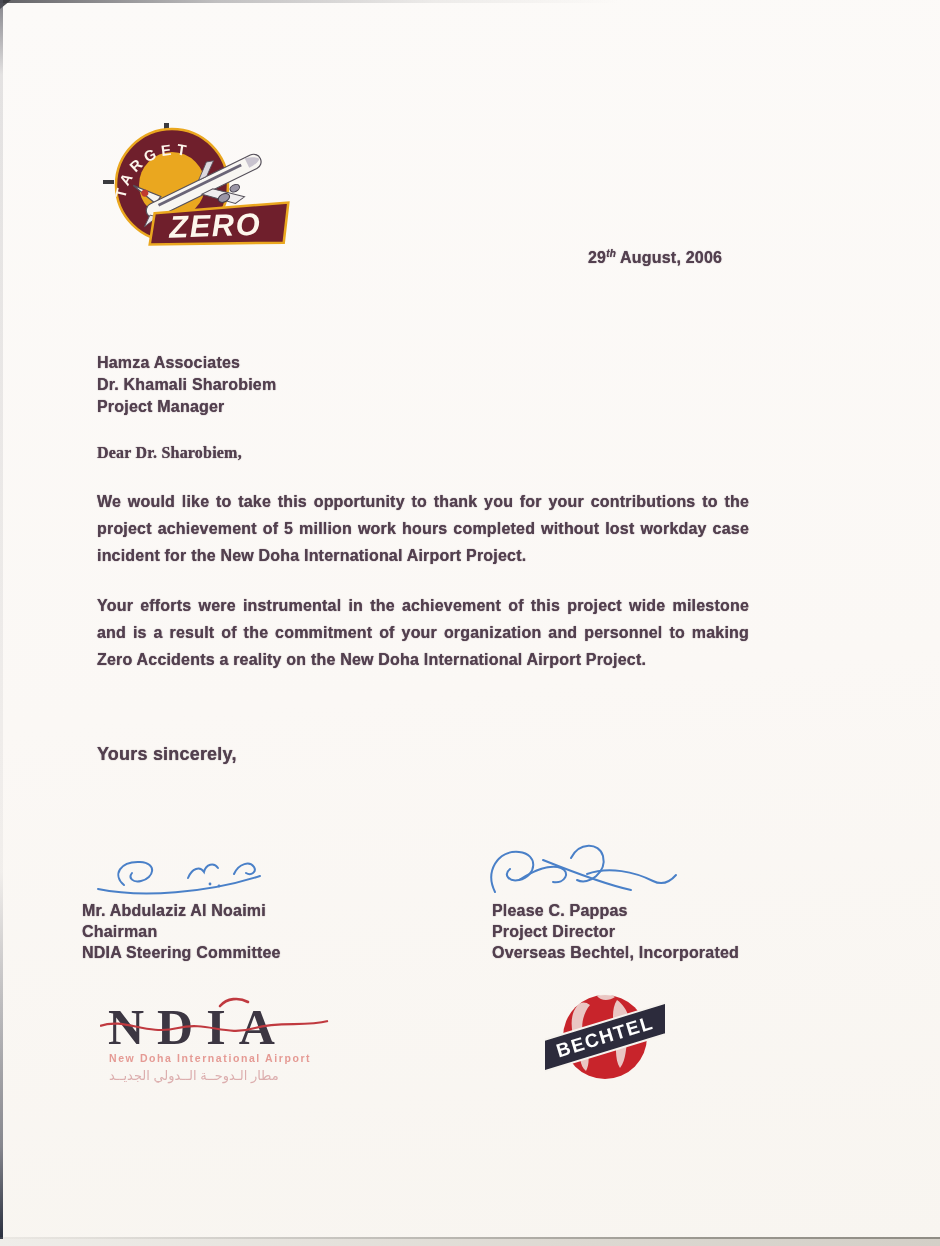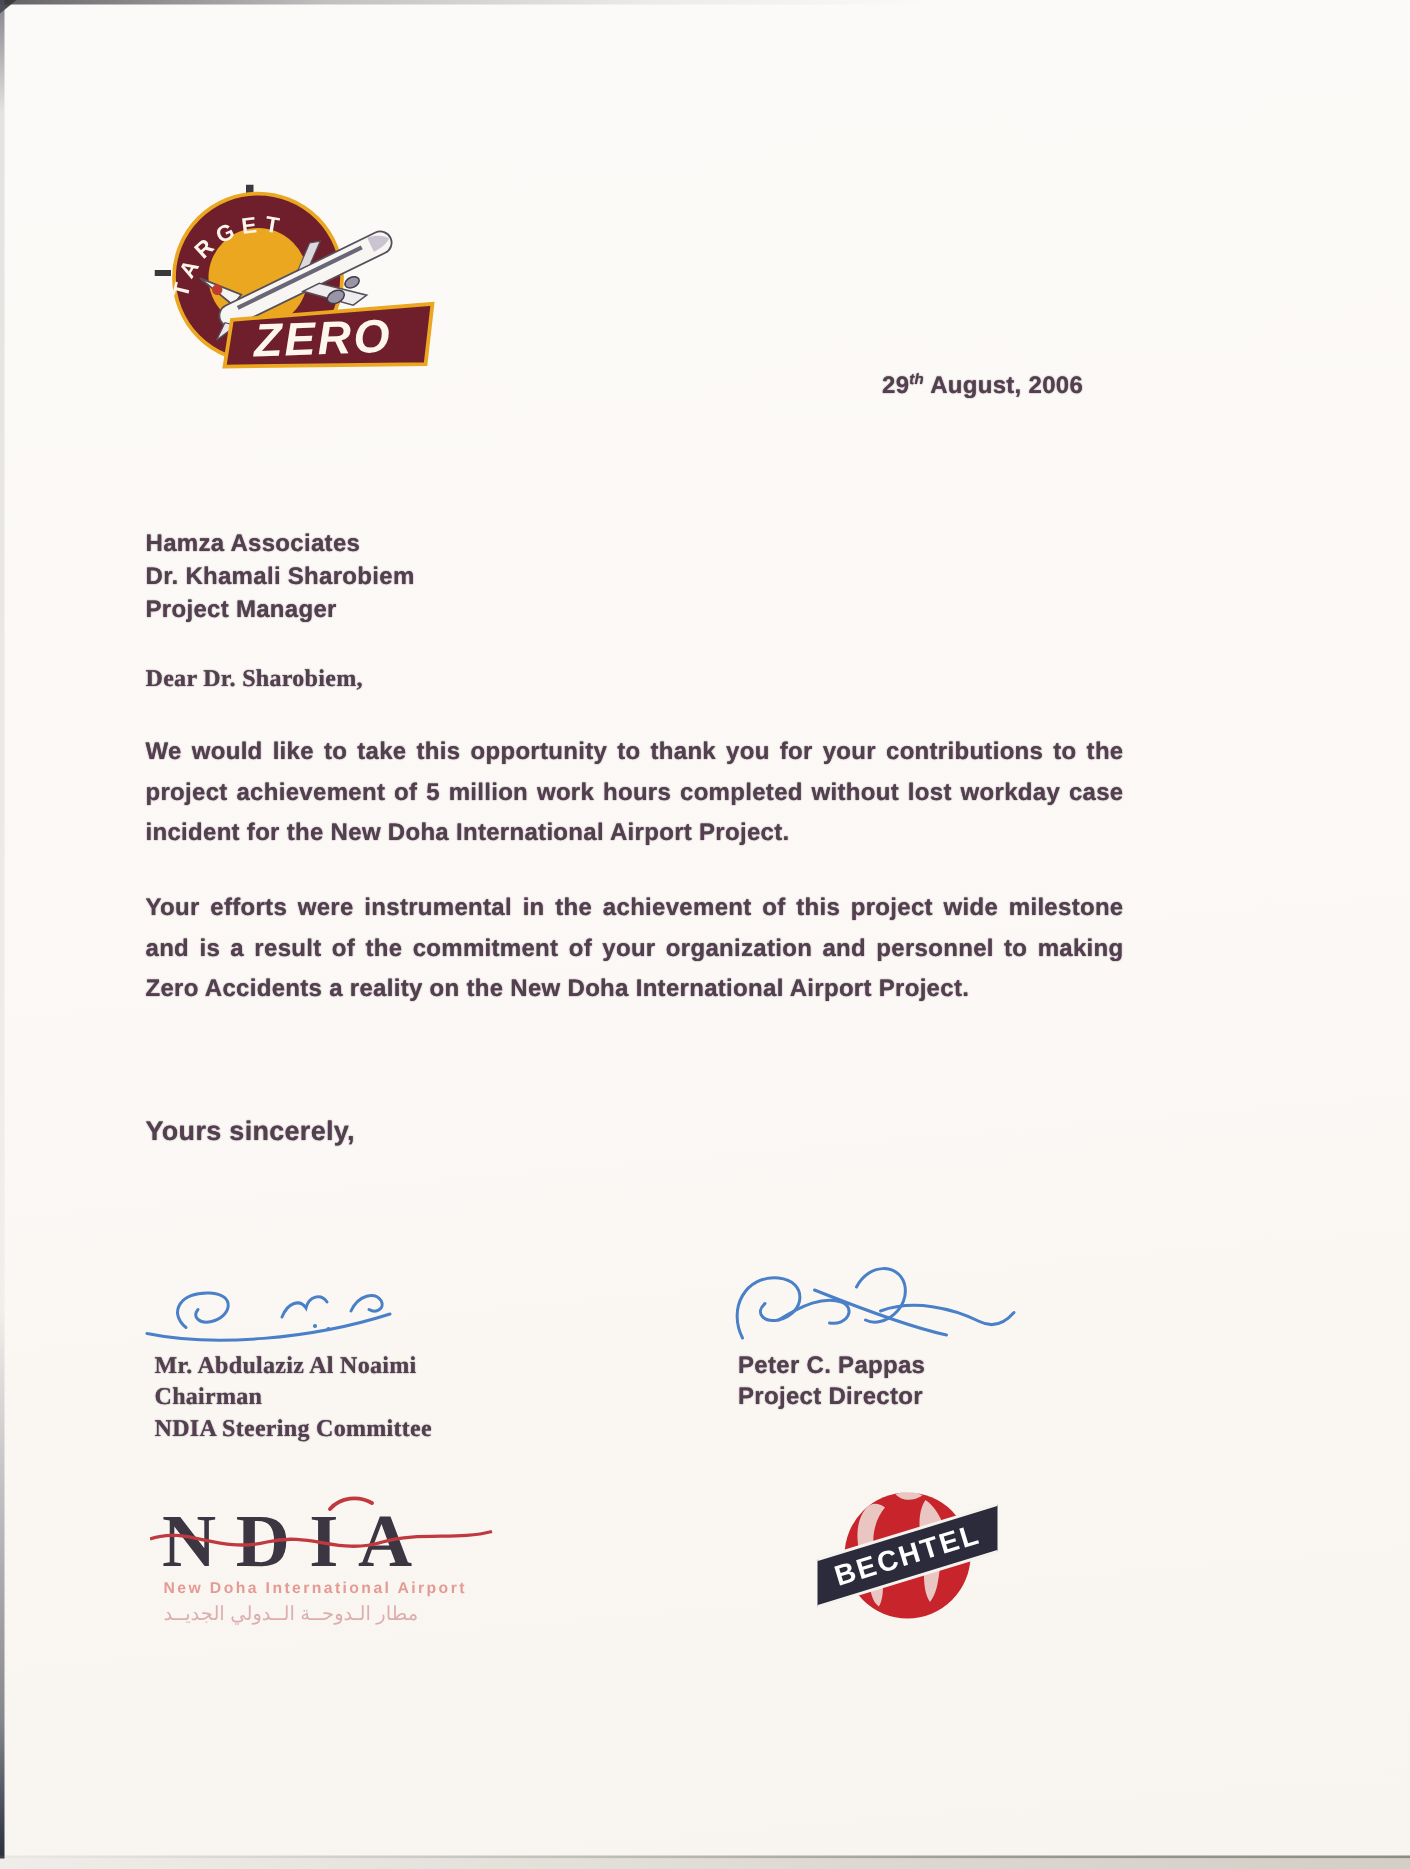--- a/index.html
+++ b/index.html
@@ -27,21 +27,21 @@
   .letter-date{left:588px;top:248px;font-size:16px;}
   .letter-date sup{font-size:10px;font-style:italic;}
   .recipient{left:97px;top:352px;font-size:16px;line-height:22px;}
   .salutation{left:97px;top:444px;font-size:16px;font-family:Liberation Serif, serif;}
   .para{left:97px;width:652px;font-size:16px;line-height:27px;text-align:justify;margin:0;}
   .para-1{top:476px;margin-top:12px;}
   .para-2{top:592px;}
   .para-3{top:692px;text-align:left;}
   .closing{left:97px;top:744px;font-size:18px;}
   .sigblock{font-size:16px;line-height:21px;}
-  .sig-left-text{left:103px;top:900px;font-family:Liberation Serif, serif;}
+  .sig-left-text{left:82px;top:900px;}
   .sig-right-text{left:492px;top:900px;}
   .sig-svg{position:absolute;}
   .logo-tz{left:103px;top:123px;}
   .logo-ndia{left:100px;top:996px;}
   .logo-bechtel{left:545px;top:982px;}
   svg text{font-family:"Liberation Sans","DejaVu Sans",sans-serif;}
   svg .serif{font-family:"Liberation Serif","DejaVu Serif",serif;}
 </style>
 </head>
 <body>
@@ -128,22 +128,23 @@
     </g>
   </svg>
 
   <div class="abs scan-text sigblock sig-left-text">
     <div>Mr. Abdulaziz Al Noaimi</div>
     <div>Chairman</div>
     <div>NDIA Steering Committee</div>
   </div>
 
   <div class="abs scan-text sigblock sig-right-text">
-    <div>Peter C. Pappas</div>
+    <div>Please C. Pappas</div>
     <div>Project Director</div>
+    <div>Overseas Bechtel, Incorporated</div>
   </div>
 
   <svg class="abs logo-ndia" width="230" height="92" viewBox="0 0 230 92">
     <text class="serif" x="8" y="48" font-size="50" font-weight="700" letter-spacing="13" fill="#3c3642">NDIA</text>
     <path d="M 0,30 C 25,21 45,40 78,32 C 108,25 125,41 155,32 C 180,25 205,31 228,25" stroke="#c0393f" stroke-width="2.2" fill="none"></path>
     <path d="M 120,10 C 127,2 139,1 148,6" stroke="#c0393f" stroke-width="2.6" fill="none" stroke-linecap="round"></path>
     <text x="9" y="66" font-size="10.5" font-weight="700" letter-spacing="1.6" fill="#e59a94">New Doha International Airport</text>
     <text x="9" y="84" font-size="13" fill="#dcaeae">مطار الـدوحــة الــدولي الجديــد</text>
   </svg>
 

